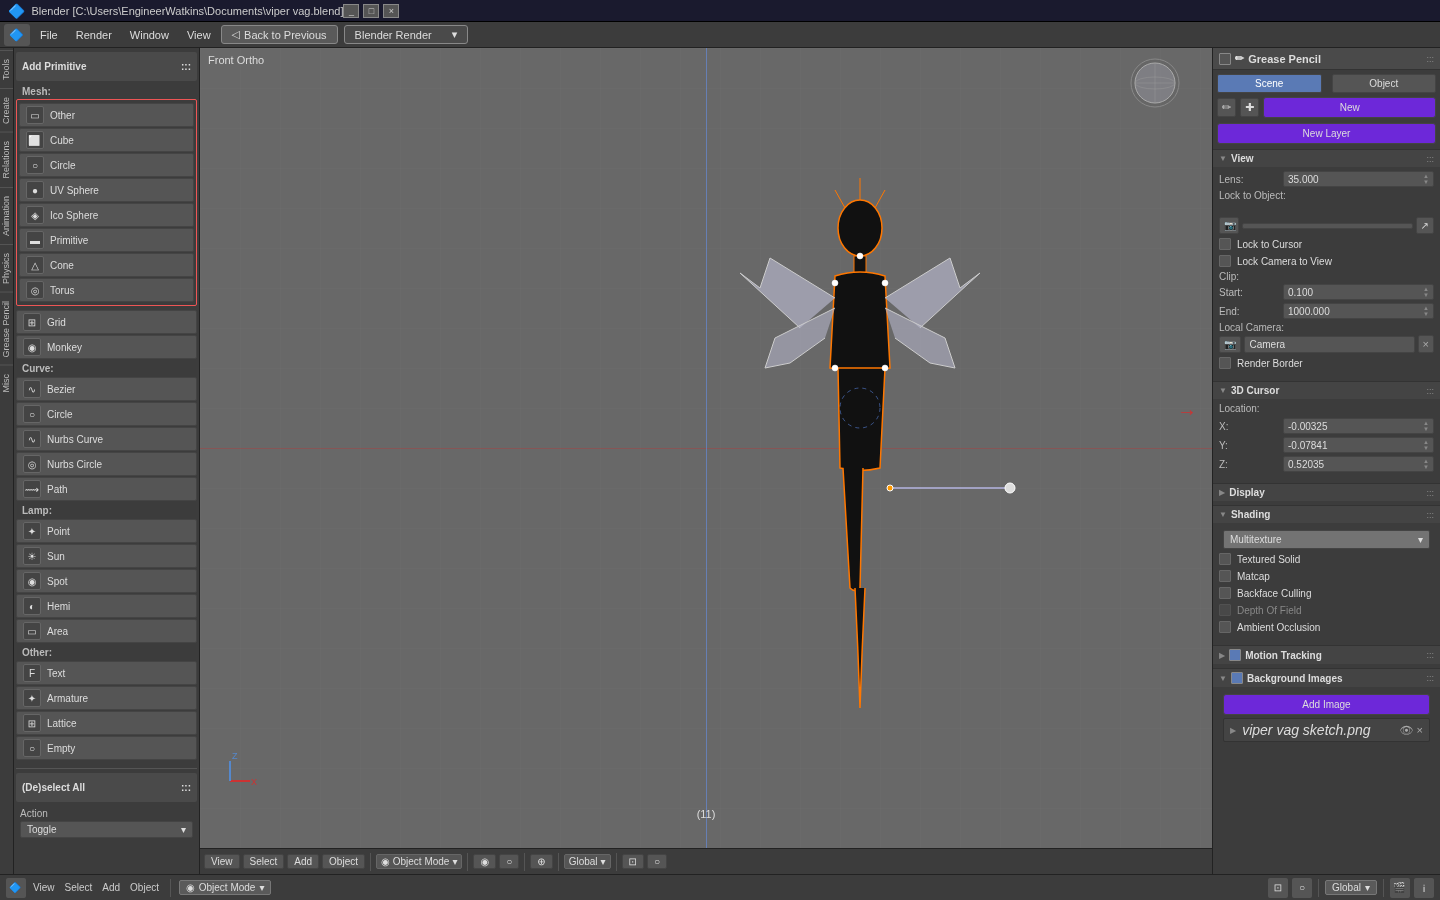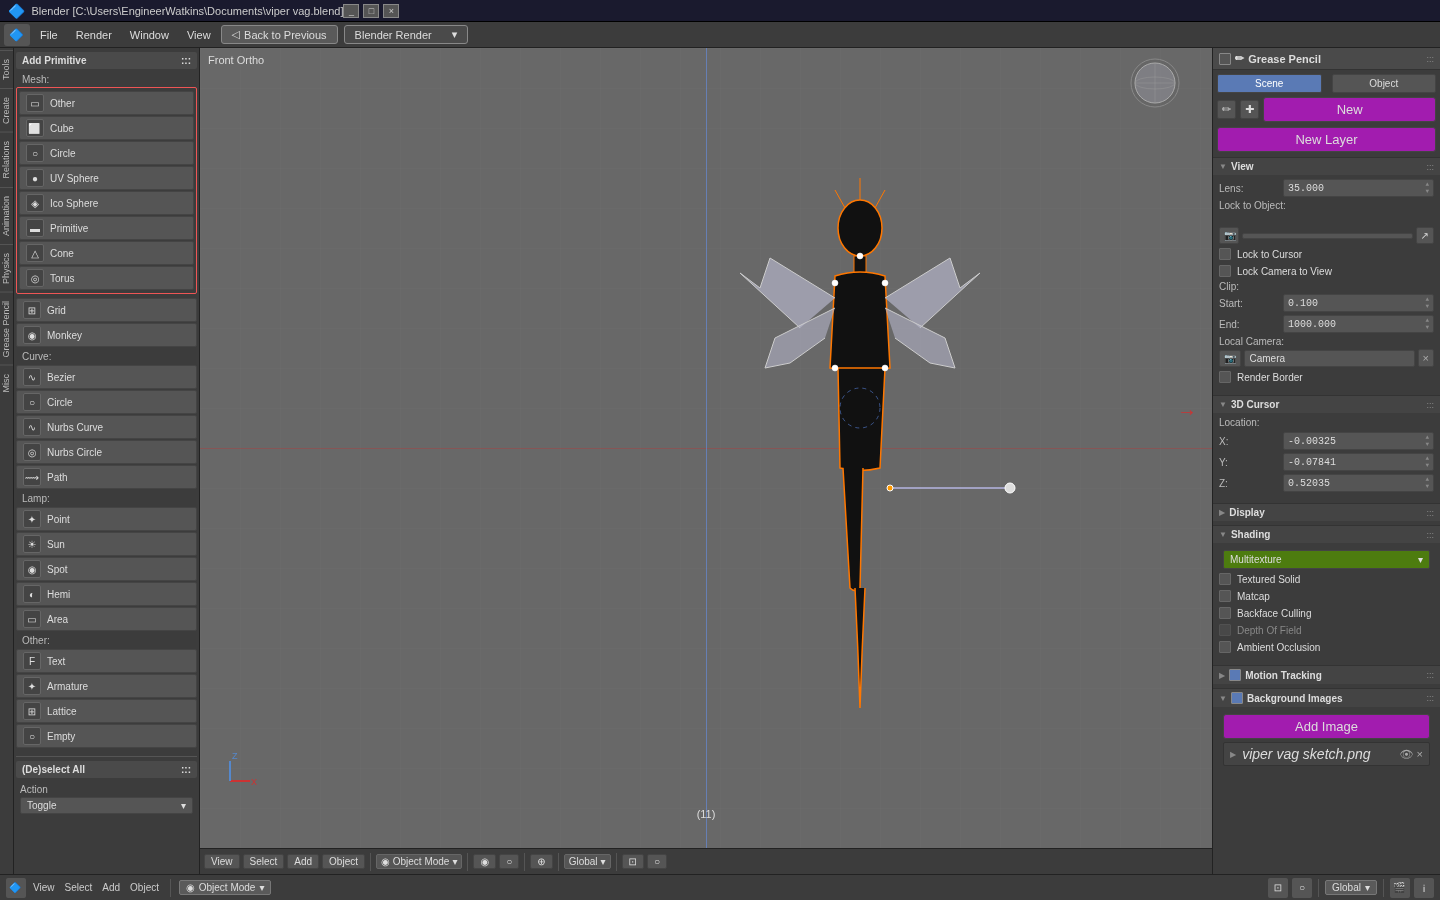--- a/index.html
+++ b/index.html
@@ -116,34 +116,34 @@
       overflow-y: auto;
       border-right: 1px solid #222;
       padding: 4px 2px;
     }
     #left-panel::-webkit-scrollbar { width: 6px; }
     #left-panel::-webkit-scrollbar-track { background: #333; }
     #left-panel::-webkit-scrollbar-thumb { background: #666; }
 
     .panel-section-title {
       display: flex; align-items: center; justify-content: space-between;
-      padding: 3px 6px;
+      padding: 9px 6px;
       background: #4a4a4a;
       border-radius: 2px;
       margin-bottom: 2px;
       cursor: pointer;
     }
     .panel-section-title span { font-size: 10px; font-weight: bold; color: #ddd; }
     .section-drag { color: #888; font-size: 9px; }
 
     .subsection-label {
       padding: 3px 6px 2px;
       color: #bbb;
       font-size: 10px;
-      font-weight: normal;
+      font-weight: bold;
     }
 
     .mesh-items { border: 1px solid #e55; padding: 2px; border-radius: 2px; margin-bottom: 4px; }
 
     .primitive-btn {
       display: flex;
       align-items: center;
       width: 100%;
       background: #555;
       border: 1px solid #444;
@@ -265,27 +265,27 @@
       border: 1px solid #444;
       border-radius: 2px;
       cursor: pointer;
       font-size: 10px;
       color: #ddd;
     }
     .rp-tab.active { background: #5a7ab5; color: #fff; }
 
     .rp-btn-full {
       margin: 3px 4px;
-      background: #a21caf;
+      background: #6d28d9;
       border: 1px solid #444;
       border-radius: 3px;
       padding: 4px 8px;
       cursor: pointer;
       color: #ddd;
-      font-size: 13px;
+      font-size: 10px;
       text-align: center;
       display: flex; align-items: center; justify-content: center; gap: 4px;
     }
 
     .rp-section {
       margin: 2px 0;
       border-top: 1px solid #333;
     }
     .rp-section-hdr {
       display: flex; align-items: center;
@@ -303,21 +303,21 @@
     }
     .rp-field-label { color: #bbb; font-size: 10px; min-width: 60px; }
     .rp-field-input {
       flex: 1;
       background: #555;
       border: 1px solid #444;
       border-radius: 2px;
       padding: 1px 4px;
       color: #ddd;
       font-size: 10px;
-      display: flex; align-items: center; justify-content: space-between; font-family: Liberation Mono, monospace;
+      display: flex; align-items: center; justify-content: space-between;
     }
     .rp-field-input .arrows { display: flex; flex-direction: column; }
     .rp-field-input .arrow { font-size: 6px; color: #888; cursor: pointer; }
 
     .checkbox-row {
       display: flex; align-items: center; gap: 6px;
       margin-bottom: 3px;
       padding: 1px 0;
     }
     .checkbox {
@@ -325,21 +325,21 @@
       background: #555;
       border: 1px solid #666;
       border-radius: 1px;
       cursor: pointer;
       display: flex; align-items: center; justify-content: center;
     }
     .checkbox-label { font-size: 10px; color: #ddd; }
 
     .dropdown-full {
       margin: 3px 4px;
-      background: #4d7c0f; border: 1px solid #444;
+      background: #737373; border: 1px solid #444;
       border-radius: 2px; padding: 3px 6px;
       cursor: pointer; color: #ddd; font-size: 10px;
       display: flex; align-items: center; justify-content: space-between;
     }
     .action-label { font-size: 10px; color: #bbb; margin-bottom: 2px; }
     .action-dropdown {
       background: #555; border: 1px solid #444;
       border-radius: 2px; padding: 2px 6px;
       cursor: pointer; color: #ddd; font-size: 10px;
       display: flex; align-items: center; justify-content: space-between;

